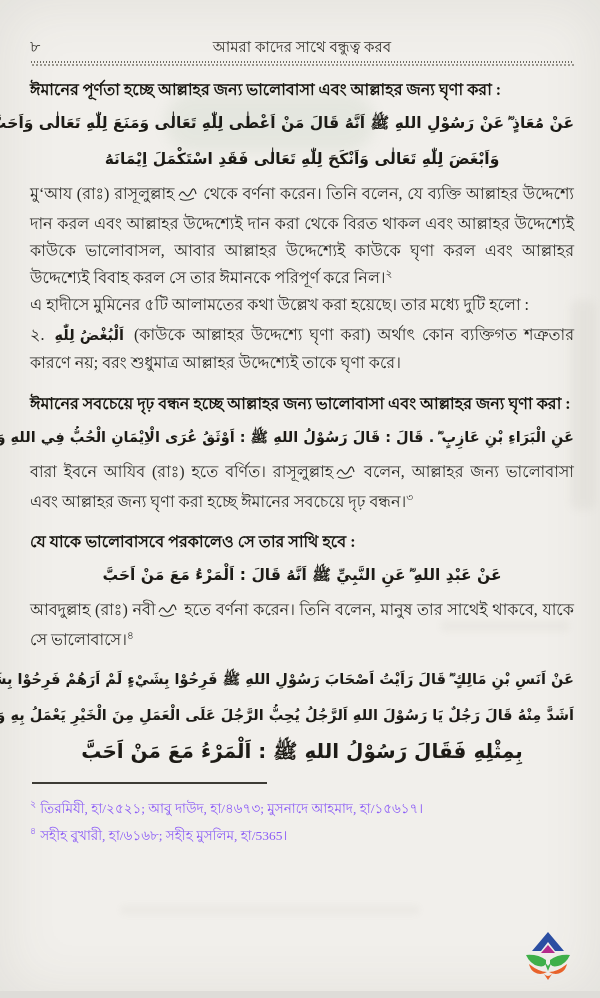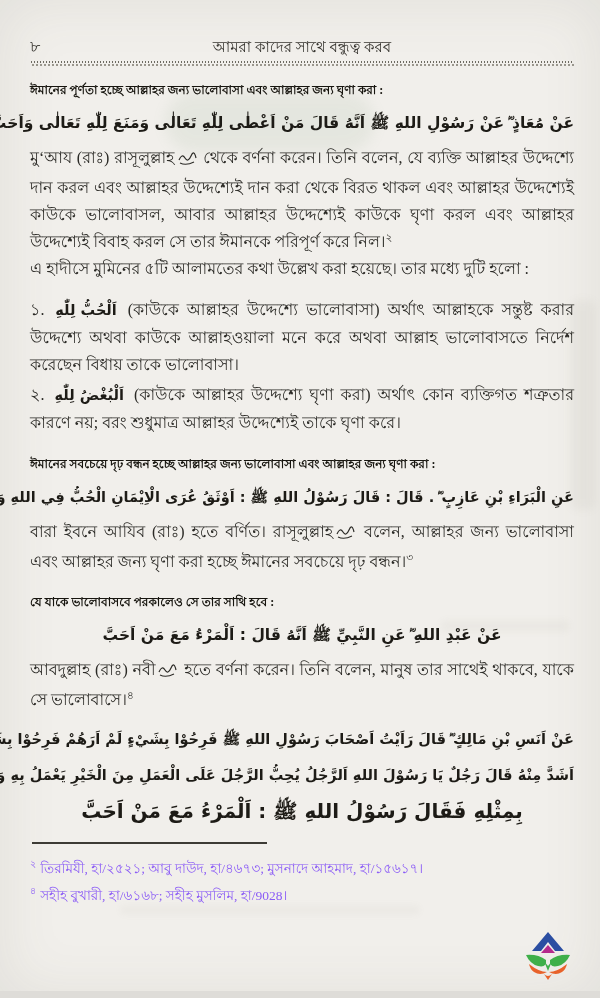--- a/index.html
+++ b/index.html
@@ -18,21 +18,21 @@
   .dotline{
     margin-top:7px;height:5px;
     background-image:
       radial-gradient(circle,#6d6a61 .8px,transparent 1px),
       radial-gradient(circle,#97948a .7px,transparent .9px);
     background-size:3px 2px,4px 2px;
     background-position:0 0,1px 3px;
     background-repeat:repeat-x;
   }
   
-  .bn-h{font-size:12px;font-weight:700;color:#17150f;line-height:24px;margin:12px 0 4px 0;}
+  .bn-h{font-size:16px;font-weight:700;color:#17150f;line-height:24px;margin:12px 0 4px 0;}
   .bn-p{font-size:16px;line-height:27px;text-align:justify;margin:0;}
   .bn-p .ref{font-size:10.5px;vertical-align:super;line-height:0;}
   .ar-block{
     direction:rtl;text-align:center;white-space:nowrap;
     font-family:"DejaVu Sans",sans-serif;font-weight:600;color:#1d1b16;
     font-size:15.5px;line-height:34px;margin:4px 0 4px 0;
   }
   .ar-just{line-height:36px;}
   .ar-inline{
     direction:rtl;unicode-bidi:isolate;display:inline-block;
@@ -69,29 +69,29 @@
   <div class="content">
 
     <div class="hdr">
       <span class="pnum">৮</span>
       <span class="btitle">আমরা কাদের সাথে বন্ধুত্ব করব</span>
     </div>
     <div class="dotline"></div>
 
     <div class="bn-h">ঈমানের পূর্ণতা হচ্ছে আল্লাহর জন্য ভালোবাসা এবং আল্লাহর জন্য ঘৃণা করা :</div>
     <div class="ar-block">عَنْ مُعَاذٍ ؓ عَنْ رَسُوْلِ اللهِ ﷺ اَنَّهُ قَالَ مَنْ اَعْطٰى لِلّٰهِ تَعَالٰى وَمَنَعَ لِلّٰهِ تَعَالٰى وَاَحَبَّ لِلّٰهِ تَعَالٰى</div>
+    <div class="ar-block" style="margin-top:-2px">وَاَبْغَضَ لِلّٰهِ تَعَالٰى وَاَنْكَحَ لِلّٰهِ تَعَالٰى فَقَدِ اسْتَكْمَلَ اِيْمَانَهُ</div>
 
     <p class="bn-p"><span>মু‘আয (রাঃ) রাসূলুল্লাহ</span><span class="seal"><svg width="20" height="15" viewBox="0 0 20 15">
             <path d="M2 9 Q5 2 8 7 T14 5 T19 7" fill="none" stroke="#2b2a26" stroke-width="1.2"></path>
             <path d="M3 12 Q9 15 17 11" fill="none" stroke="#2b2a26" stroke-width="1.1"></path>
           </svg></span> <span>থেকে বর্ণনা করেন। তিনি বলেন, যে ব্যক্তি আল্লাহর উদ্দেশ্যে দান করল এবং আল্লাহর উদ্দেশ্যেই দান করা থেকে বিরত থাকল এবং আল্লাহর উদ্দেশ্যেই কাউকে ভালোবাসল, আবার আল্লাহর উদ্দেশ্যেই কাউকে ঘৃণা করল এবং আল্লাহর উদ্দেশ্যেই বিবাহ করল সে তার ঈমানকে পরিপূর্ণ করে নিল।</span><span class="ref">২</span></p>
 
     <p class="bn-p">এ হাদীসে মুমিনের ৫টি আলামতের কথা উল্লেখ করা হয়েছে। তার মধ্যে দুটি হলো :</p>
 
-    <p class="bn-p sign first"><span>১.</span> <span class="ar-inline">اَلْحُبُّ لِلّٰهِ</span> <span>(কাউকে আল্লাহর উদ্দেশ্যে ভালোবাসা) অর্থাৎ আল্লাহকে সন্তুষ্ট করার উদ্দেশ্যে অথবা কাউকে আল্লাহওয়ালা মনে করে অথবা আল্লাহ ভালোবাসতে নির্দেশ করেছেন বিধায় তাকে ভালোবাসা।</span></p>
 
     <p class="bn-p sign"><span>২.</span> <span class="ar-inline">اَلْبُغْضُ لِلّٰهِ</span> <span>(কাউকে আল্লাহর উদ্দেশ্যে ঘৃণা করা) অর্থাৎ কোন ব্যক্তিগত শত্রুতার কারণে নয়; বরং শুধুমাত্র আল্লাহর উদ্দেশ্যেই তাকে ঘৃণা করে।</span></p>
 
     <div class="bn-h" style="margin-top:16px">ঈমানের সবচেয়ে দৃঢ় বন্ধন হচ্ছে আল্লাহর জন্য ভালোবাসা এবং আল্লাহর জন্য ঘৃণা করা :</div>
     <div class="ar-block" style="font-size:14.5px">عَنِ الْبَرَاءِ بْنِ عَازِبٍ ؓ . قَالَ : قَالَ رَسُوْلُ اللهِ ﷺ : اَوْثَقُ عُرَى الْاِيْمَانِ الْحُبُّ فِي اللهِ وَالْبُغْضُ فِي اللهِ</div>
 
     <p class="bn-p"><span>বারা ইবনে আযিব (রাঃ) হতে বর্ণিত। রাসূলুল্লাহ</span><span class="seal"><svg width="20" height="15" viewBox="0 0 20 15">
             <path d="M2 9 Q5 2 8 7 T14 5 T19 7" fill="none" stroke="#2b2a26" stroke-width="1.2"></path>
             <path d="M3 12 Q9 15 17 11" fill="none" stroke="#2b2a26" stroke-width="1.1"></path>
           </svg></span> <span>বলেন, আল্লাহর জন্য ভালোবাসা এবং আল্লাহর জন্য ঘৃণা করা হচ্ছে ঈমানের সবচেয়ে দৃঢ় বন্ধন।</span><span class="ref">৩</span></p>
@@ -103,21 +103,21 @@
             <path d="M2 9 Q5 2 8 7 T14 5 T19 7" fill="none" stroke="#2b2a26" stroke-width="1.2"></path>
             <path d="M3 12 Q9 15 17 11" fill="none" stroke="#2b2a26" stroke-width="1.1"></path>
           </svg></span> <span>হতে বর্ণনা করেন। তিনি বলেন, মানুষ তার সাথেই থাকবে, যাকে সে ভালোবাসে।</span><span class="ref">৪</span></p>
 
     <div class="ar-block ar-just" style="margin-top:8px;font-size:14.5px">عَنْ اَنَسِ بْنِ مَالِكٍ ؓ قَالَ رَاَيْتُ اَصْحَابَ رَسُوْلِ اللهِ ﷺ فَرِحُوْا بِشَيْءٍ لَمْ اَرَهُمْ فَرِحُوْا بِشَيْءٍ</div>
     <div class="ar-block ar-just" style="margin-top:-4px;font-size:14.5px">اَشَدَّ مِنْهُ قَالَ رَجُلٌ يَا رَسُوْلَ اللهِ اَلرَّجُلُ يُحِبُّ الرَّجُلَ عَلَى الْعَمَلِ مِنَ الْخَيْرِ يَعْمَلُ بِهِ وَلَا يَعْمَلُ</div>
     <div class="ar-block ar-just" style="margin-top:-4px;font-size:20px">بِمِثْلِهِ فَقَالَ رَسُوْلُ اللهِ ﷺ : اَلْمَرْءُ مَعَ مَنْ اَحَبَّ</div>
 
     <hr class="footrule">
     <p class="fnote"><span class="fm">২</span><span>তিরমিযী, হা/২৫২১; আবু দাউদ, হা/৪৬৭৩; মুসনাদে আহমাদ, হা/১৫৬১৭।</span></p>
-    <p class="fnote"><span class="fm">৪</span><span>সহীহ বুখারী, হা/৬১৬৮; সহীহ মুসলিম, হা/9028।</span></p>
+    <p class="fnote"><span class="fm">৪</span><span>সহীহ বুখারী, হা/৬১৬৮; সহীহ মুসলিম, হা/5365।</span></p>
 
   </div>
 
   <div class="logo">
     <svg width="48" height="52" viewBox="0 0 48 52">
       <path d="M24 2 L40 21 L31 21 L24 12 L17 21 L8 21 Z" fill="#2b4ea2"></path>
       <path d="M24 15 L31 23 L17 23 Z" fill="#b52a8c"></path>
       <path d="M2 25 Q14 24 22 30 Q23 38 14 36 Q6 34 2 25 Z" fill="#3faf49"></path>
       <path d="M46 25 Q34 24 26 30 Q25 38 34 36 Q42 34 46 25 Z" fill="#3faf49"></path>
       <path d="M20 31 L24 36 L28 31 L24 41 Z" fill="#3faf49"></path>

